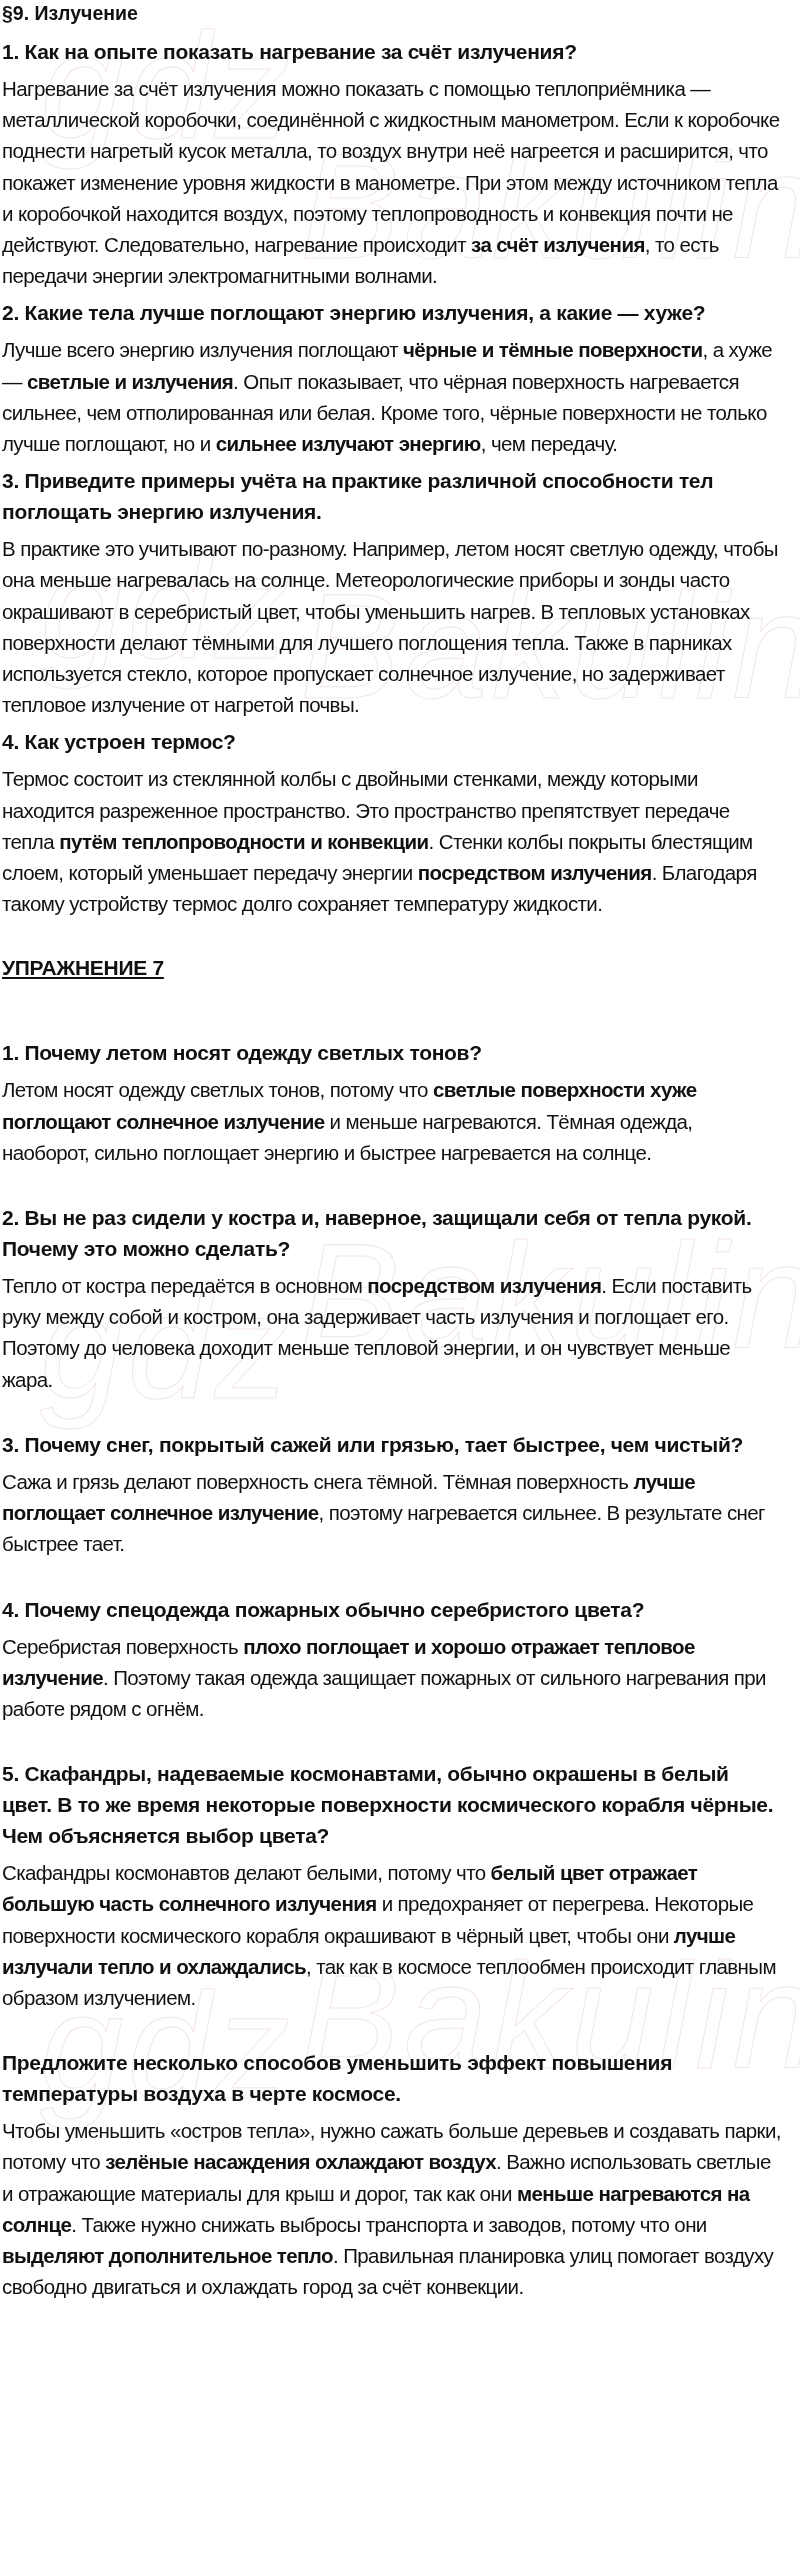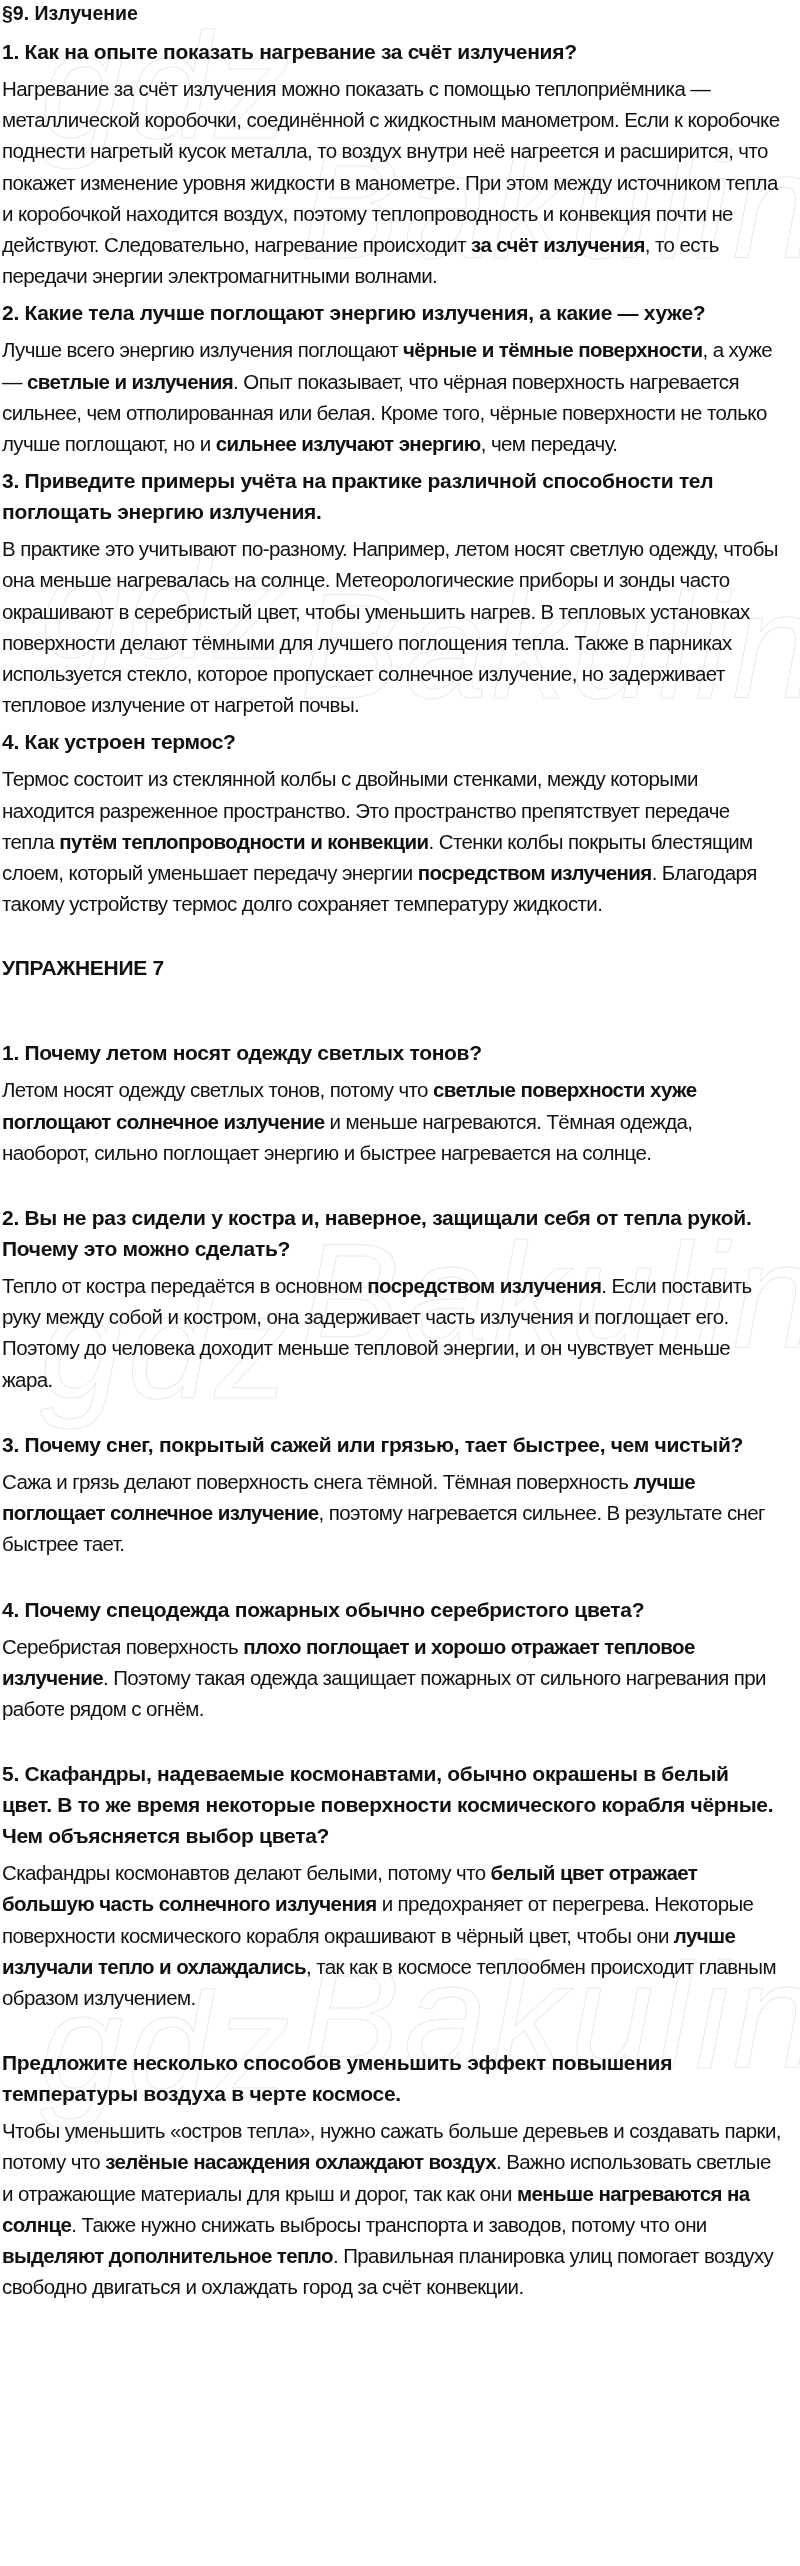--- a/index.html
+++ b/index.html
@@ -57,20 +57,21 @@
     margin-bottom: 6px;
   }
   .p b { font-weight: bold; }
   .gap-m { height: 28px; }
   .gap-l { height: 54px; }
   .section {
     font-size: 21px;
     font-weight: bold;
     line-height: 30px;
     letter-spacing: -0.3px;
+    text-decoration: underline;
   }
 </style>
 </head>
 <body>
 
 <div class="watermark">
   <span style="left:40px; top:0px;">gdz</span>
   <span style="left:300px; top:120px;">Bakulin</span>
   <span style="left:40px; top:520px;">gdz</span>
   <span style="left:300px; top:560px;">Bakulin</span>

